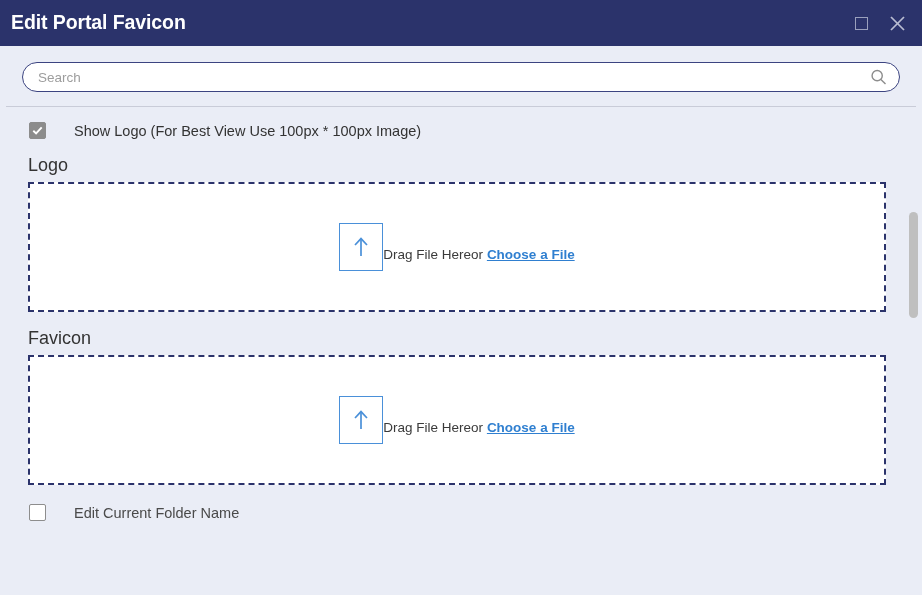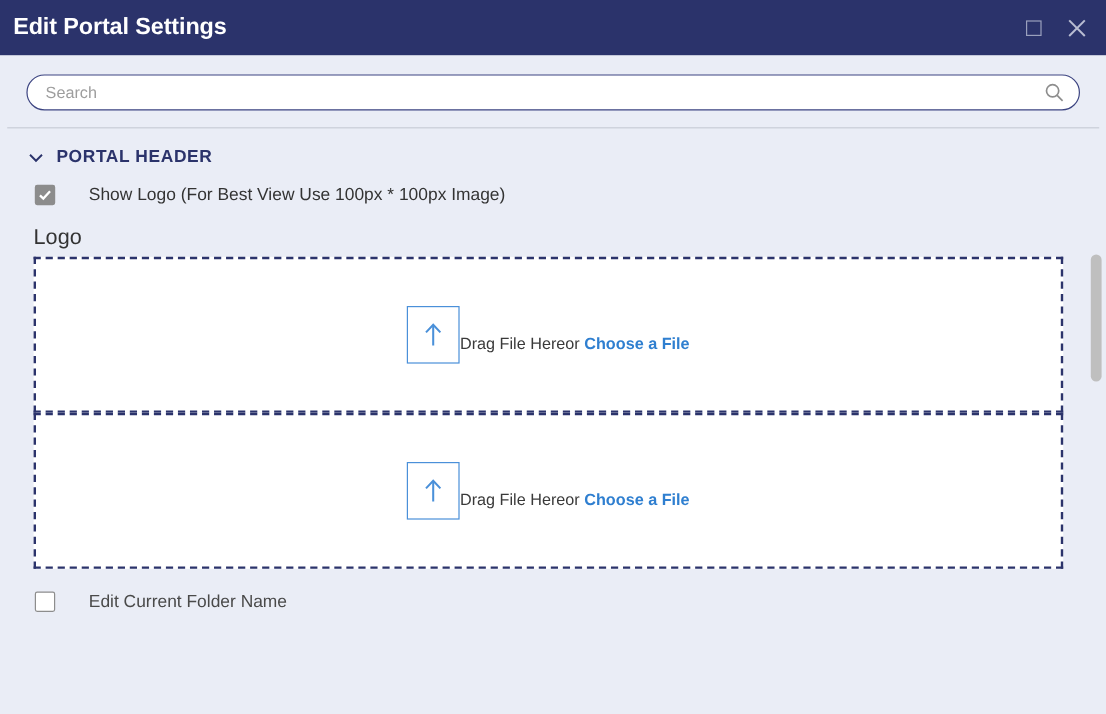--- a/index.html
+++ b/index.html
@@ -200,20 +200,21 @@
   }
   .choose-line {
     font-size: 13.5px;
     color: #3a3a3a;
     margin-top: 14px;
   }
   .choose-link {
     color: #2f7fd0;
     font-weight: bold;
     cursor: pointer;
+    text-decoration: underline;
   }
 
   
   .scrollbar-track {
     position: absolute;
     right: 3px;
     top: 124px;
     width: 11px;
     height: 468px;
     background: transparent;
@@ -228,21 +229,21 @@
     border-radius: 5px;
     cursor: pointer;
   }
 </style>
 </head>
 <body>
 
 <div class="window">
 
   <div class="titlebar">
-    <div class="title-text">Edit Portal Settings</div>
+    <div class="title-text">Edit Portal Favicon</div>
     <div class="titlebar-controls">
       <div class="ctrl-btn">
         <span class="maximize-box"></span>
       </div>
       <div class="ctrl-btn">
         <svg width="19" height="19" viewBox="0 0 19 19">
           <line x1="3" y1="3" x2="16" y2="16" stroke="#b9bdd2" stroke-width="1.7"></line>
           <line x1="16" y1="3" x2="3" y2="16" stroke="#b9bdd2" stroke-width="1.7"></line>
         </svg>
       </div>
@@ -255,26 +256,20 @@
       <svg class="search-icon" viewBox="0 0 18 18">
         <circle cx="7.6" cy="7.6" r="5.4" fill="none" stroke="#8d8d8d" stroke-width="1.5"></circle>
         <line x1="11.6" y1="11.6" x2="16.4" y2="16.4" stroke="#8d8d8d" stroke-width="1.5"></line>
       </svg>
     </div>
   </div>
   <div class="divider"></div>
 
   <div class="content">
 
-    <div class="section-header">
-      <svg class="chevron" viewBox="0 0 16 16">
-        <polyline points="3,6 8,11 13,6" fill="none" stroke="#2b336b" stroke-width="1.6"></polyline>
-      </svg>
-      <span class="section-title">PORTAL HEADER</span>
-    </div>
 
     <div class="check-row">
       <span class="checkbox checked">
         <svg width="13" height="13" viewBox="0 0 13 13">
           <polyline points="2.3,6.8 5.1,9.5 10.7,3.4" fill="none" stroke="#ffffff" stroke-width="1.9"></polyline>
         </svg>
       </span>
       <span class="check-label">Show Logo (For Best View Use 100px * 100px Image)</span>
     </div>
 
@@ -285,20 +280,21 @@
           <line x1="11" y1="22" x2="11" y2="5" stroke="#4a90d9" stroke-width="1.7"></line>
           <polyline points="5,11 11,4.6 17,11" fill="none" stroke="#4a90d9" stroke-width="1.7"></polyline>
         </svg>
       </span>
       <div class="drag-text">Drag File Here</div>
       <div class="choose-line">
         <span>or </span><span class="choose-link">Choose a File</span>
       </div>
     </div>
 
+    <div class="field-label">Favicon</div>
     <div class="dropzone">
       <span class="upload-box">
         <svg class="upload-arrow" width="22" height="26" viewBox="0 0 22 26">
           <line x1="11" y1="22" x2="11" y2="5" stroke="#4a90d9" stroke-width="1.7"></line>
           <polyline points="5,11 11,4.6 17,11" fill="none" stroke="#4a90d9" stroke-width="1.7"></polyline>
         </svg>
       </span>
       <div class="drag-text">Drag File Here</div>
       <div class="choose-line">
         <span>or </span><span class="choose-link">Choose a File</span>

